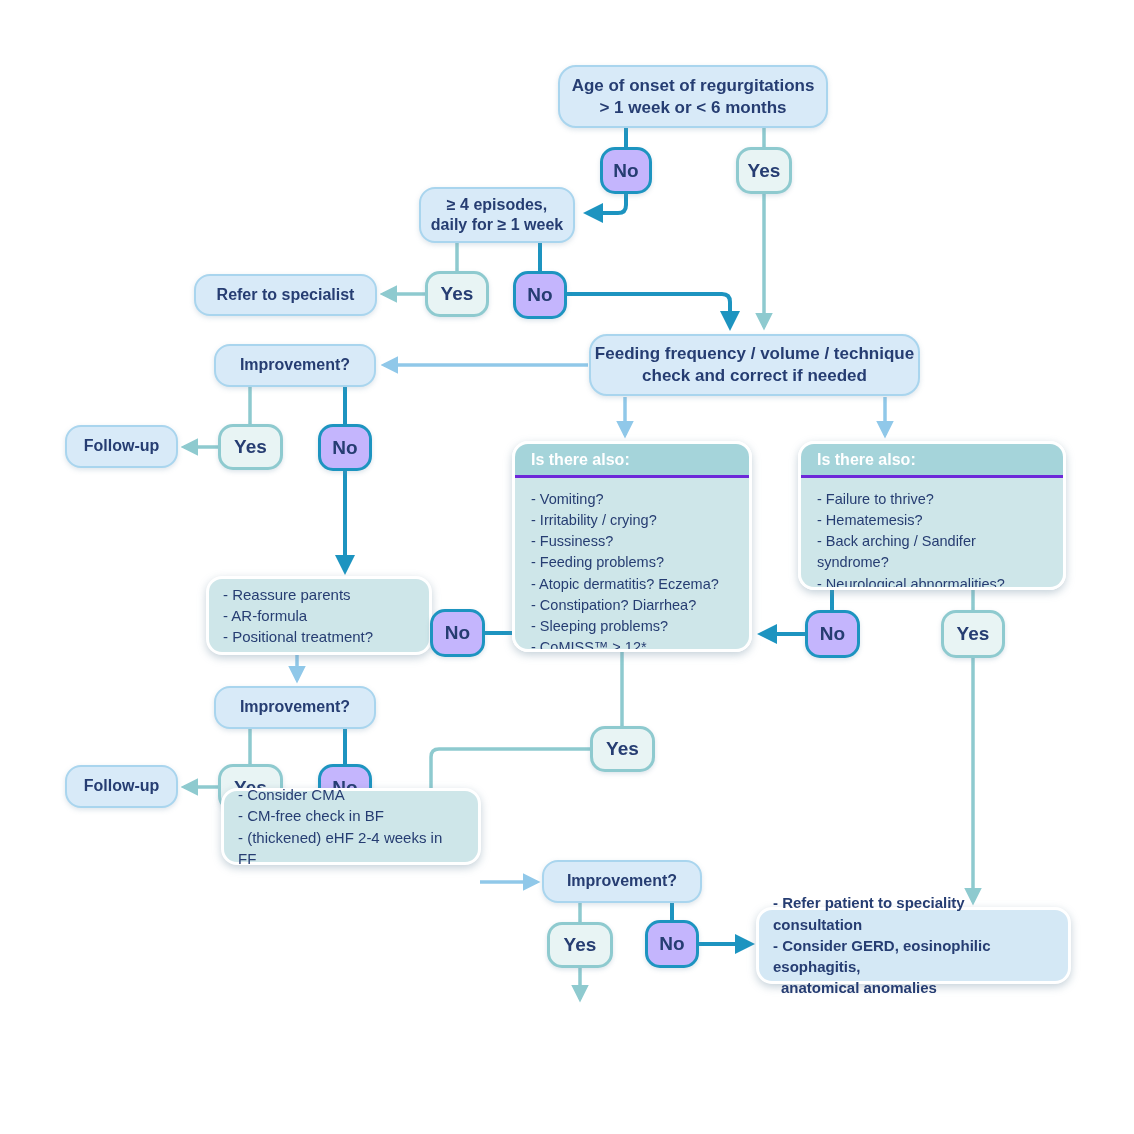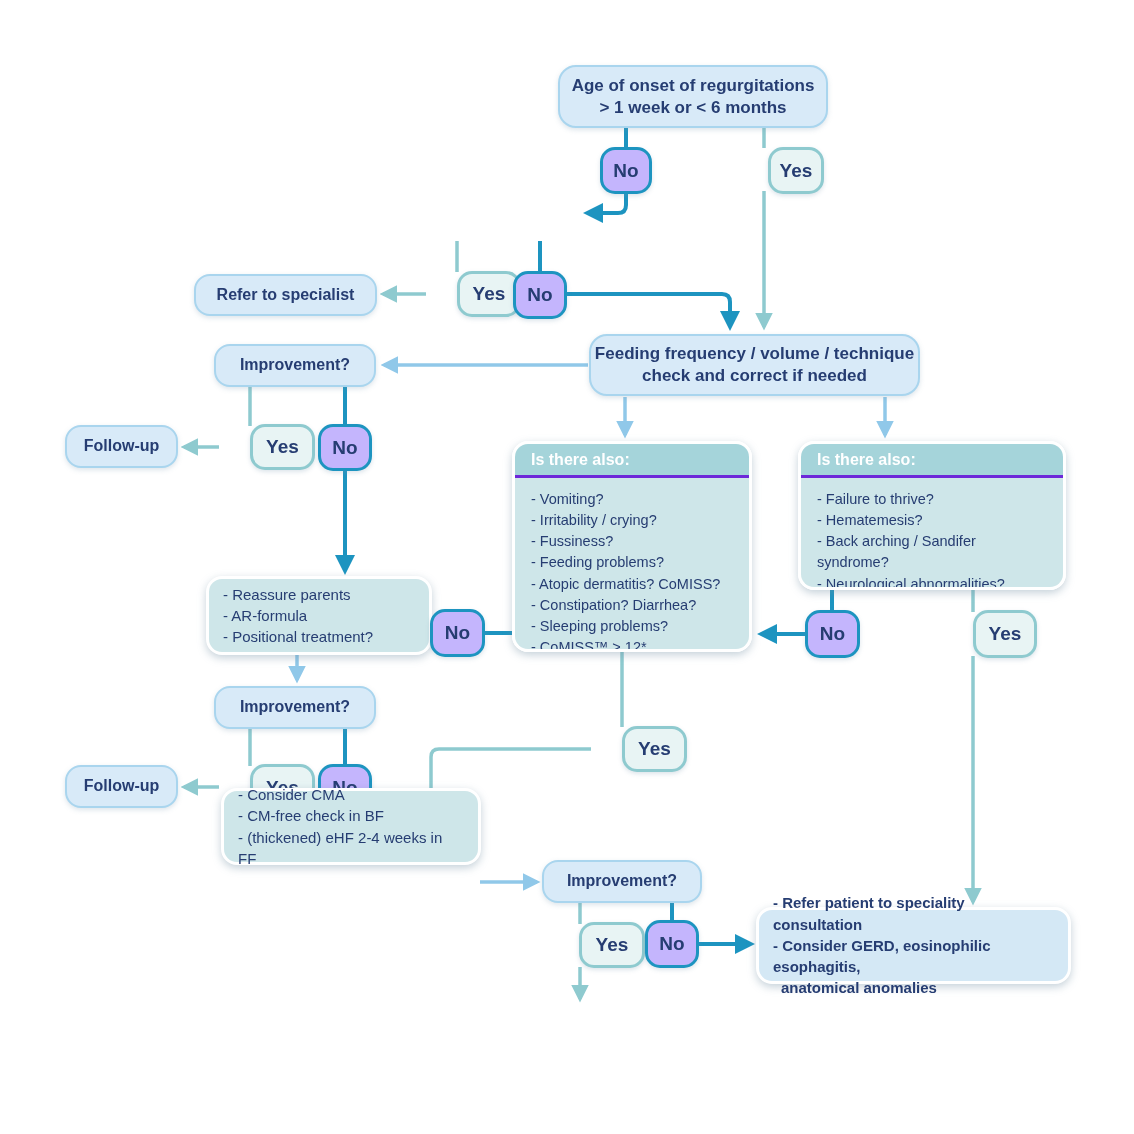--- a/index.html
+++ b/index.html
@@ -14,21 +14,21 @@
   .box-blue{
     background:#d8eaf8;border:2.5px solid #a9d5ee;border-radius:18px;
     font-weight:bold;font-size:17px;line-height:1.28;
     box-shadow:0 2px 5px rgba(120,150,175,.25);
   }
   .box-blue-sm{font-size:16px;border-radius:16px;}
   .tag{
     font-weight:bold;font-size:19px;border-radius:15px;
     box-shadow:0 2px 4px rgba(120,150,175,.25);
   }
-  .tag-yes{background:#e8f4f4;border:3px solid #8ecacf;margin-left:32px;}
+  .tag-yes{background:#e8f4f4;border:3px solid #8ecacf;}
   .tag-no{background:#c4b5fd;border:3px solid #1d94c0;}
   .panel{
     border:3px solid #ffffff;border-radius:16px;
     box-shadow:0 3px 9px rgba(110,140,160,.4);
     flex-direction:column;align-items:flex-start;justify-content:center;
     text-align:left;font-size:15px;line-height:1.42;padding:10px 14px;
   }
   .panel-teal{background:#cee6e9;}
   .panel-blue{background:#d4e8f5;font-weight:bold;}
   .panel .cont{padding-left:8px;}
@@ -111,20 +111,24 @@
 
   <div class="node box-blue" style="left:558px;top:65px;width:270px;height:63px;flex-direction:column;">
     <div>Age of onset of regurgitations</div>
     <div>&gt; 1 week or &lt; 6 months</div>
   </div>
 
   <div class="node tag tag-no" style="left:600px;top:147px;width:52px;height:47px;">No</div>
 
   <div class="node tag tag-yes" style="left:736px;top:147px;width:56px;height:47px;">Yes</div>
 
+  <div class="node box-blue box-blue-sm" style="left:419px;top:187px;width:156px;height:56px;flex-direction:column;">
+    <div>≥ 4 episodes,</div>
+    <div>daily for ≥ 1 week</div>
+  </div>
 
   <div class="node tag tag-yes" style="left:425px;top:271px;width:64px;height:46px;">Yes</div>
 
   <div class="node tag tag-no" style="left:513px;top:271px;width:54px;height:48px;">No</div>
 
   <div class="node box-blue box-blue-sm" style="left:194px;top:274px;width:183px;height:42px;">Refer to specialist</div>
 
   <div class="node box-blue" style="left:589px;top:334px;width:331px;height:62px;flex-direction:column;">
     <div>Feeding frequency / volume / technique</div>
     <div>check and correct if needed</div>
@@ -146,21 +150,21 @@
 
   <div class="node tag tag-no" style="left:430px;top:609px;width:55px;height:48px;">No</div>
 
   <div class="node symptoms" style="left:512px;top:441px;width:240px;height:211px;">
     <div class="hdr">Is there also:</div>
     <div class="body">
       <div>- Vomiting?</div>
       <div>- Irritability / crying?</div>
       <div>- Fussiness?</div>
       <div>- Feeding problems?</div>
-      <div>- Atopic dermatitis? CoMISS?</div>
+      <div>- Atopic dermatitis? Eczema?</div>
       <div>- Constipation? Diarrhea?</div>
       <div>- Sleeping problems?</div>
       <div>- CoMISS™ &gt; 12*</div>
     </div>
   </div>
 
   <div class="node symptoms" style="left:798px;top:441px;width:268px;height:149px;">
     <div class="hdr">Is there also:</div>
     <div class="body">
       <div>- Failure to thrive?</div>

